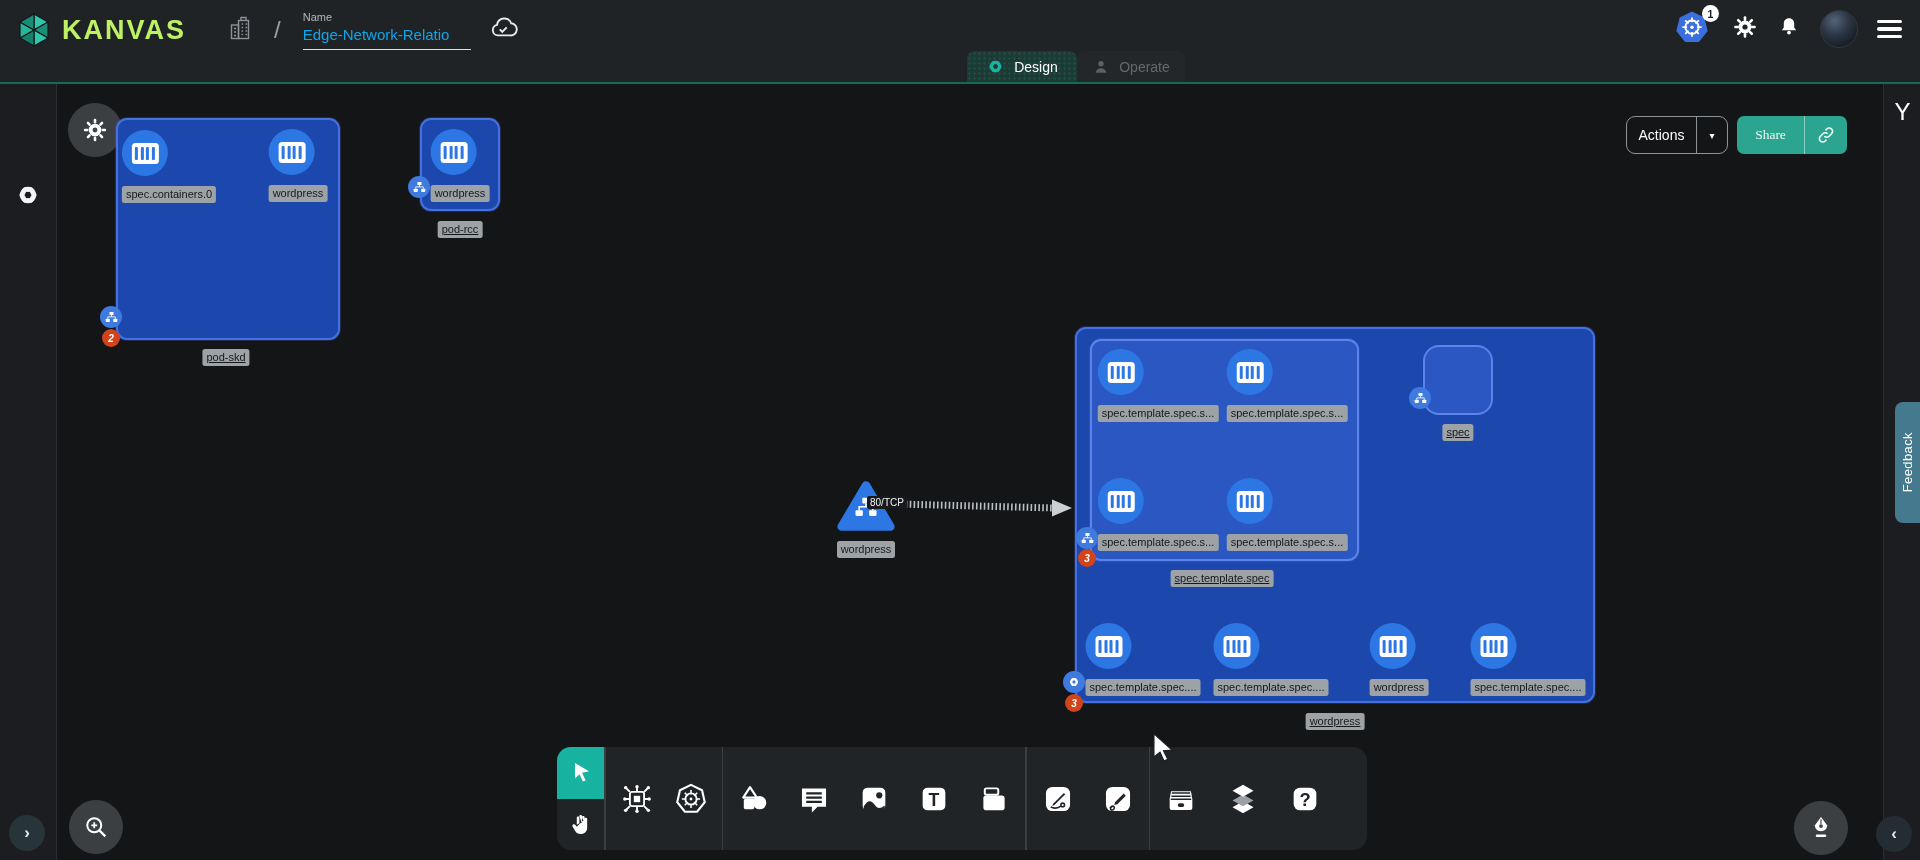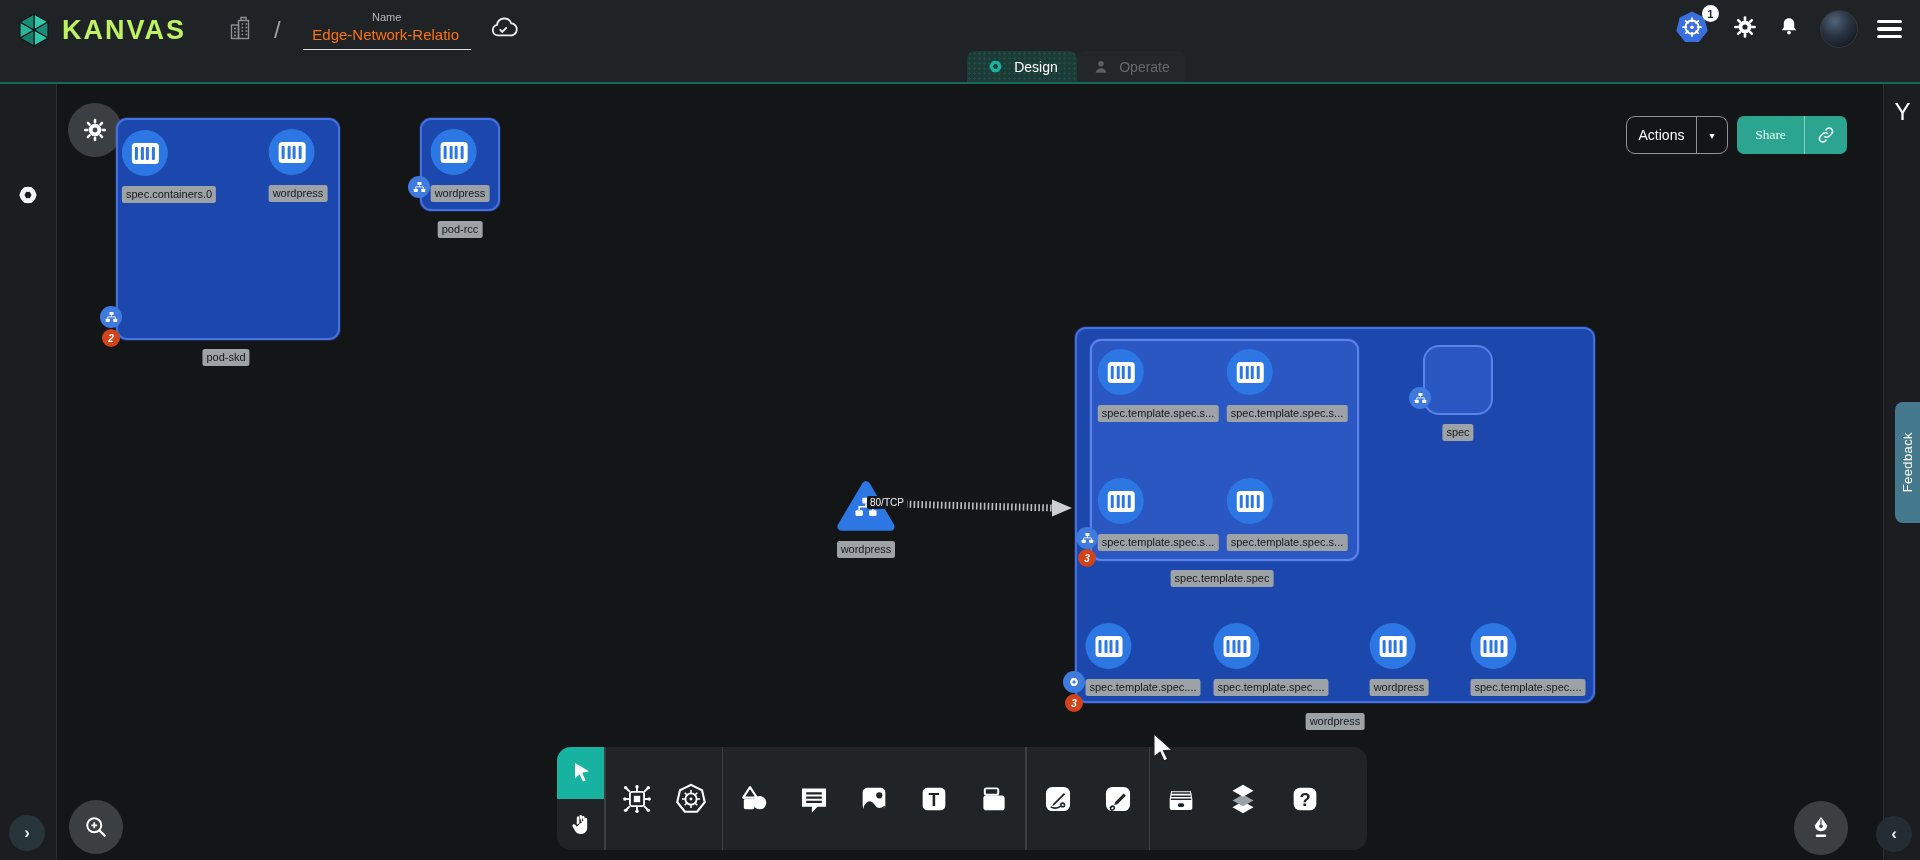--- a/index.html
+++ b/index.html
@@ -8,23 +8,23 @@
     position:relative; width:1920px; height:860px; overflow:hidden;
     background:#131517; font-family:"Liberation Sans", sans-serif; color:#fff;
   }
   
   .header { position:absolute; left:0; top:0; width:1920px; height:82px; background:#202325; }
   .teal-line { position:absolute; left:0; top:82px; width:1920px; height:2px; background:#15695c; }
   .hleft { position:absolute; left:16px; top:0; height:60px; display:flex; align-items:center; }
   .wordmark { font-size:27px; font-weight:bold; letter-spacing:2px; color:#bef264; margin-left:10px; }
   .org-icon { margin-left:42px; }
   .slash { margin-left:20px; color:#9aa0a4; font-size:24px; font-weight:300; }
-  .name-block { margin-left:22px; display:flex; flex-direction:column;text-align:center; }
+  .name-block { margin-left:22px; display:flex; flex-direction:column; }
   .name-label { font-size:11px; color:#b3b8bb; margin-bottom:2px; }
-  .name-value { font-size:15px; color:#f97316; border-bottom:1px solid #dfe2e4; padding:1px 2px 6px 0; width:168px; white-space:nowrap; overflow:hidden; }
+  .name-value { font-size:15px; color:#0ea5e9; border-bottom:1px solid #dfe2e4; padding:1px 2px 6px 0; width:168px; white-space:nowrap; overflow:hidden; }
   .cloud-icon { margin-left:18px; }
   
   .tabs { position:absolute; left:967px; top:51px; display:flex; align-items:flex-end; height:31px; }
   .tab { height:31px; display:flex; align-items:center; justify-content:center; gap:9px; border-radius:8px 8px 0 0; cursor:default; }
   .tab-design { width:110px; background:#1e3a35;
     background-image:radial-gradient(rgba(24,179,160,.16) 1px, transparent 1.1px); background-size:5px 5px; }
   .tab-design span { color:#fff; font-size:14px; }
   .tab-operate { width:108px; background:#242729; }
   .tab-operate span { color:#64696c; font-size:14px; }
   
@@ -59,21 +59,21 @@
   
   .group { position:absolute; background:#1c48ad; border:2px solid #4470e2; border-radius:11px; box-shadow:0 0 0 1px rgba(68,112,226,.25); }
   .group-inner { background:#2b57c2; border-color:#5b83ea; }
   .spec-square { position:absolute; width:70px; height:70px; background:#2b57c2; border:2px solid #5b83ea; border-radius:16px; }
   .node { position:absolute; display:flex; flex-direction:column; align-items:flex-start; transform:translateX(-50%); }
   .node-circle { width:46px; height:46px; border-radius:50%; background:#2d77e5; display:flex; align-items:center; justify-content:center; }
   .cont-glyph { width:27px; height:21px; background:#fff; border-radius:3.5px; display:flex; align-items:center; justify-content:center; gap:2.5px; }
   .cont-glyph i { display:block; width:3px; height:13px; background:#2d77e5; border-radius:1px; }
   .node-label, .group-label { background:#9da2a6; color:#17191c; font-size:11px; line-height:1.25; padding:1.5px 4px; border-radius:2.5px; white-space:nowrap; }
   .node .node-label { margin-top:10px; }
-  .group-label { position:absolute; transform:translateX(-50%); }
+  .group-label { position:absolute; transform:translateX(-50%);text-decoration:underline; }
   .badge-net { position:absolute; width:22px; height:22px; border-radius:50%; background:#3f7ade; display:flex; align-items:center; justify-content:center; }
   .badge-count { position:absolute; width:18px; height:18px; border-radius:50%; background:#d1431b; color:#fff; font-size:10px; font-weight:bold; font-style:italic; display:flex; align-items:center; justify-content:center; }
   .tri-node { position:absolute; display:flex; flex-direction:column; align-items:center; transform:translateX(-50%); }
   .tri-wrap { position:relative; width:60px; height:56px; }
   .tri-wrap .tri-site { position:absolute; left:50%; top:55%; transform:translate(-50%,-50%); }
   .edge-label { position:absolute; background:#17191c; color:#f2f4f5; font-size:10px; padding:0 3px; border-radius:2px; line-height:13px; }
   .float-circle { position:absolute; width:54px; height:54px; border-radius:50%; background:rgba(66,70,73,.88); display:flex; align-items:center; justify-content:center; }
   
   .toolbar { position:absolute; left:557px; top:747px; width:810px; height:103px; background:#212427; border-radius:14px; display:flex; align-items:stretch; }
   .tool-col { width:47px; display:flex; flex-direction:column; }

